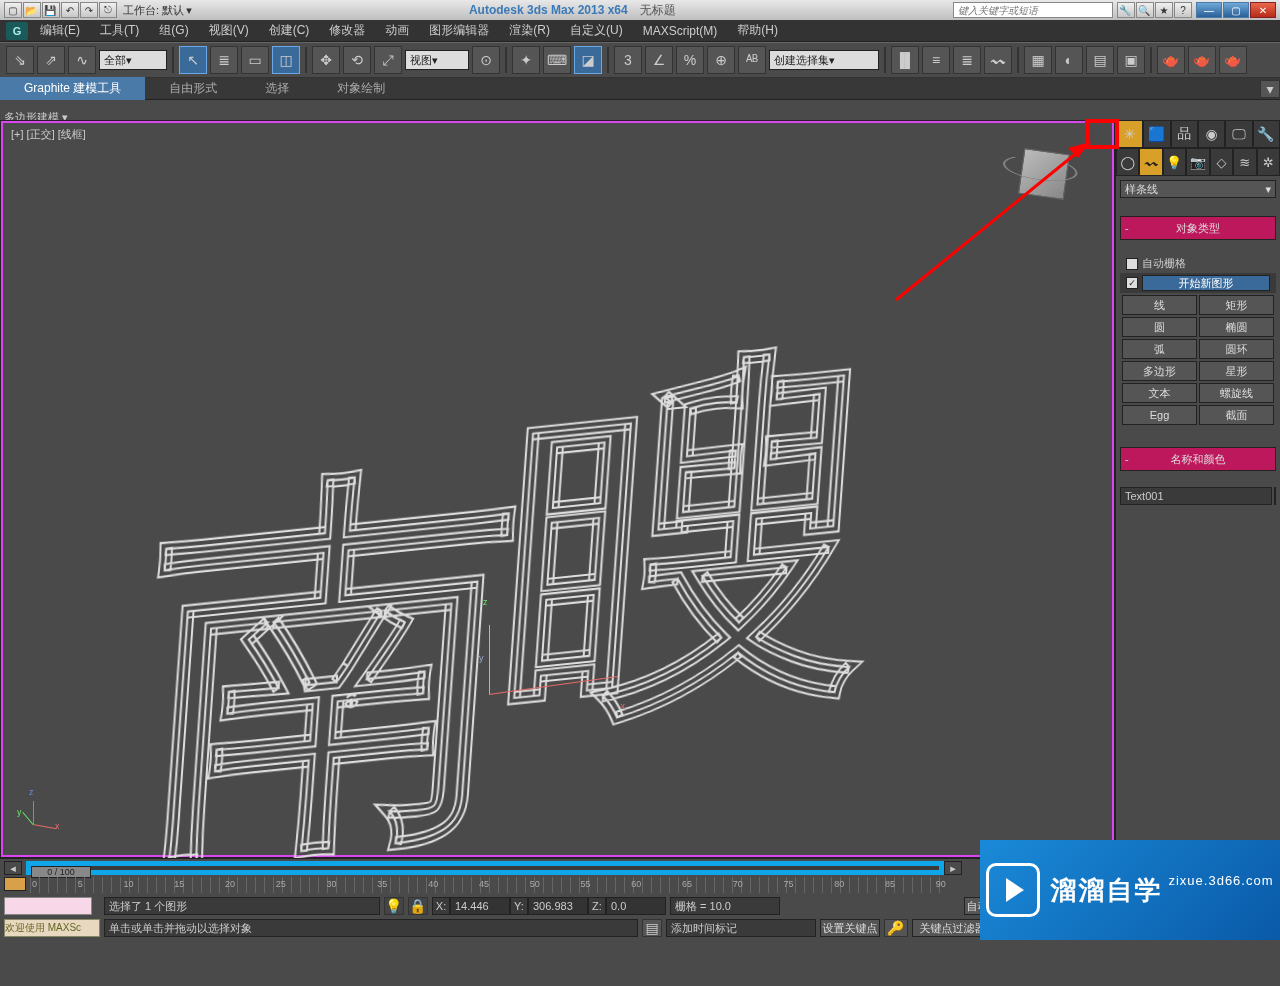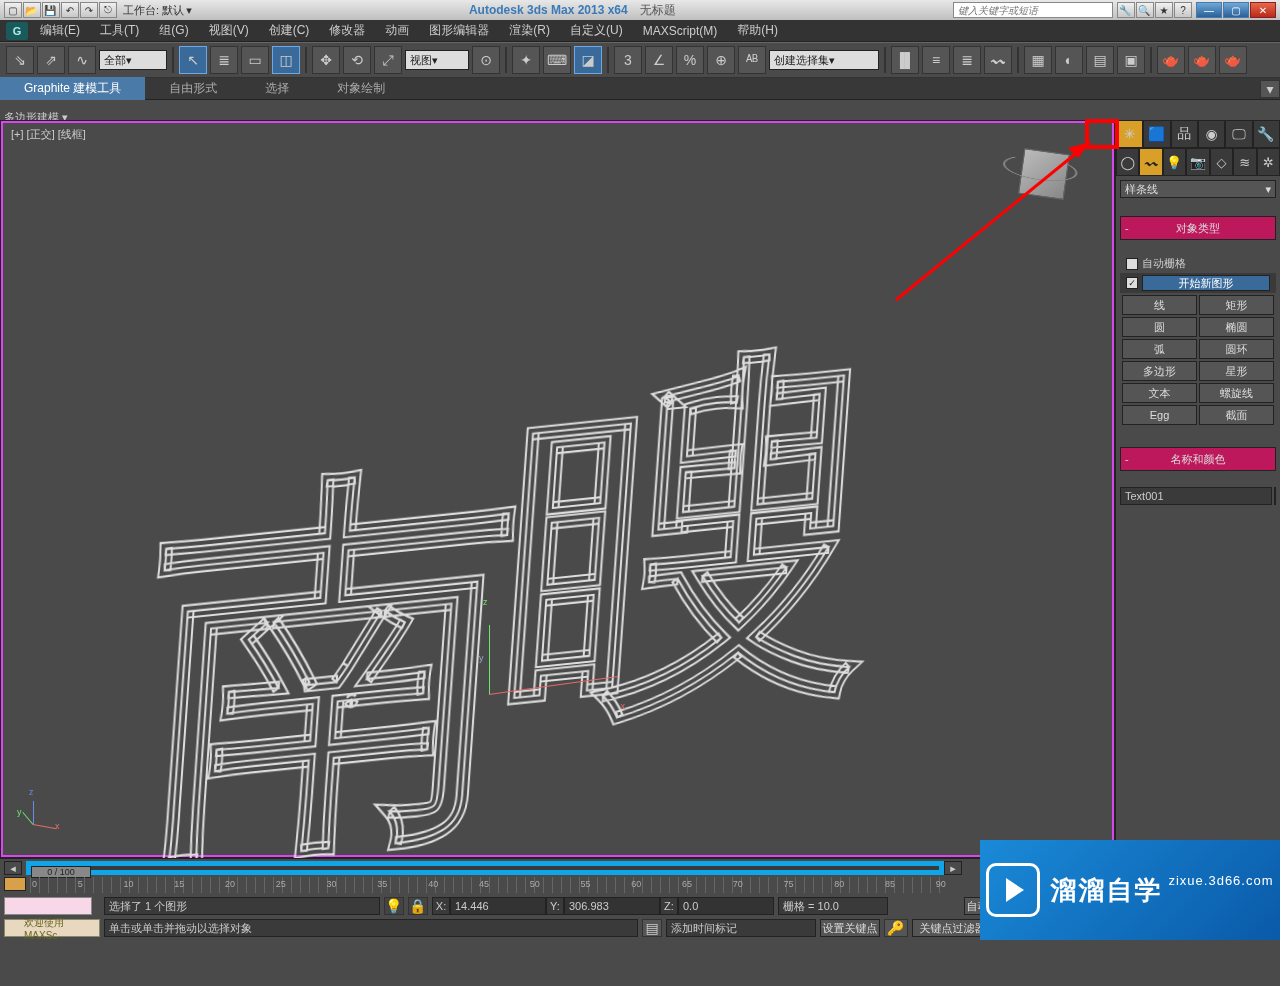--- a/index.html
+++ b/index.html
@@ -79,26 +79,26 @@
 .time-slider-row { height:18px; display:flex; align-items:center; }
 .slider-track { flex:0 0 918px; height:14px; background:#3a3a3a; border:5px solid #0ea5e9; position:relative; margin-left:4px; }
 .slider-thumb { position:absolute; left:0; top:0; width:60px; height:12px; background:#888; border:1px solid #222; color:#222; font-size:9px; text-align:center; }
 .ruler-row { height:18px; display:flex; align-items:flex-start; position:relative; }
 .ruler { flex:0 0 918px; height:16px; margin-left:4px; position:relative; color:#aaa; font-size:9px; background: repeating-linear-gradient(90deg,#666 0,#666 1px,transparent 1px,transparent 9px); }
 .ruler-labels { position:absolute; top:2px; left:0; right:0; display:flex; justify-content:space-between; padding:0 2px; }
 .status-row { display:flex; align-items:center; height:22px; gap:4px; padding:0 4px; }
 .status-left { width:96px; display:flex; align-items:center; gap:2px; }
 .status-field { flex:1; height:18px; background:#3a3a3a; border:1px solid #222; color:#ccc; padding:0 4px; font-size:11px; display:flex; align-items:center; }
 .coord-group { display:flex; gap:0; }
-.coord { width:96px; height:18px; background:#333; border:1px solid #222; color:#ccc; font-size:11px; display:flex; align-items:center; padding:0 4px; }
+.coord { width:60px; height:18px; background:#333; border:1px solid #222; color:#ccc; font-size:11px; display:flex; align-items:center; padding:0 4px; }
 .coord.lbl { width:18px; background:#3a3a3a; justify-content:center; }
 .anim-btns { display:flex; gap:1px; }
 .anim-btn { width:24px; height:22px; background:#555; border:1px solid #222; display:flex; align-items:center; justify-content:center; cursor:pointer; color:#ccc; font-size:11px; }
 .prompt-row { display:flex; align-items:center; height:22px; gap:4px; padding:0 4px; }
-.welcome { width:96px; height:18px; background:#e8d8c0; color:#662; font-size:10px; display:flex; align-items:center; padding:0 19px; border:1px solid #886; }
+.welcome { width:96px; height:18px; background:#e8d8c0; color:#662; font-size:10px; display:flex; align-items:center; padding:0 0; border:1px solid #886; }
 
 
 .watermark { position:absolute; right:0; bottom:46px; width:300px; height:100px; background:linear-gradient(135deg,#1a8ad8,#0a5aa8); display:flex; align-items:center; justify-content:center; gap:10px; color:#fff; }
 .play-logo { width:54px; height:54px; border:3px solid #fff; border-radius:10px; display:flex; align-items:center; justify-content:center; }
 .play-logo::after { content:""; border-left:18px solid #fff; border-top:12px solid transparent; border-bottom:12px solid transparent; margin-left:4px; }
 .wm-text { display:flex; flex-direction:row;gap:6px; }
 .wm-cn { font-size:26px; font-weight:bold; letter-spacing:2px; }
 .wm-en { font-size:13px; letter-spacing:1px; }
 
 

